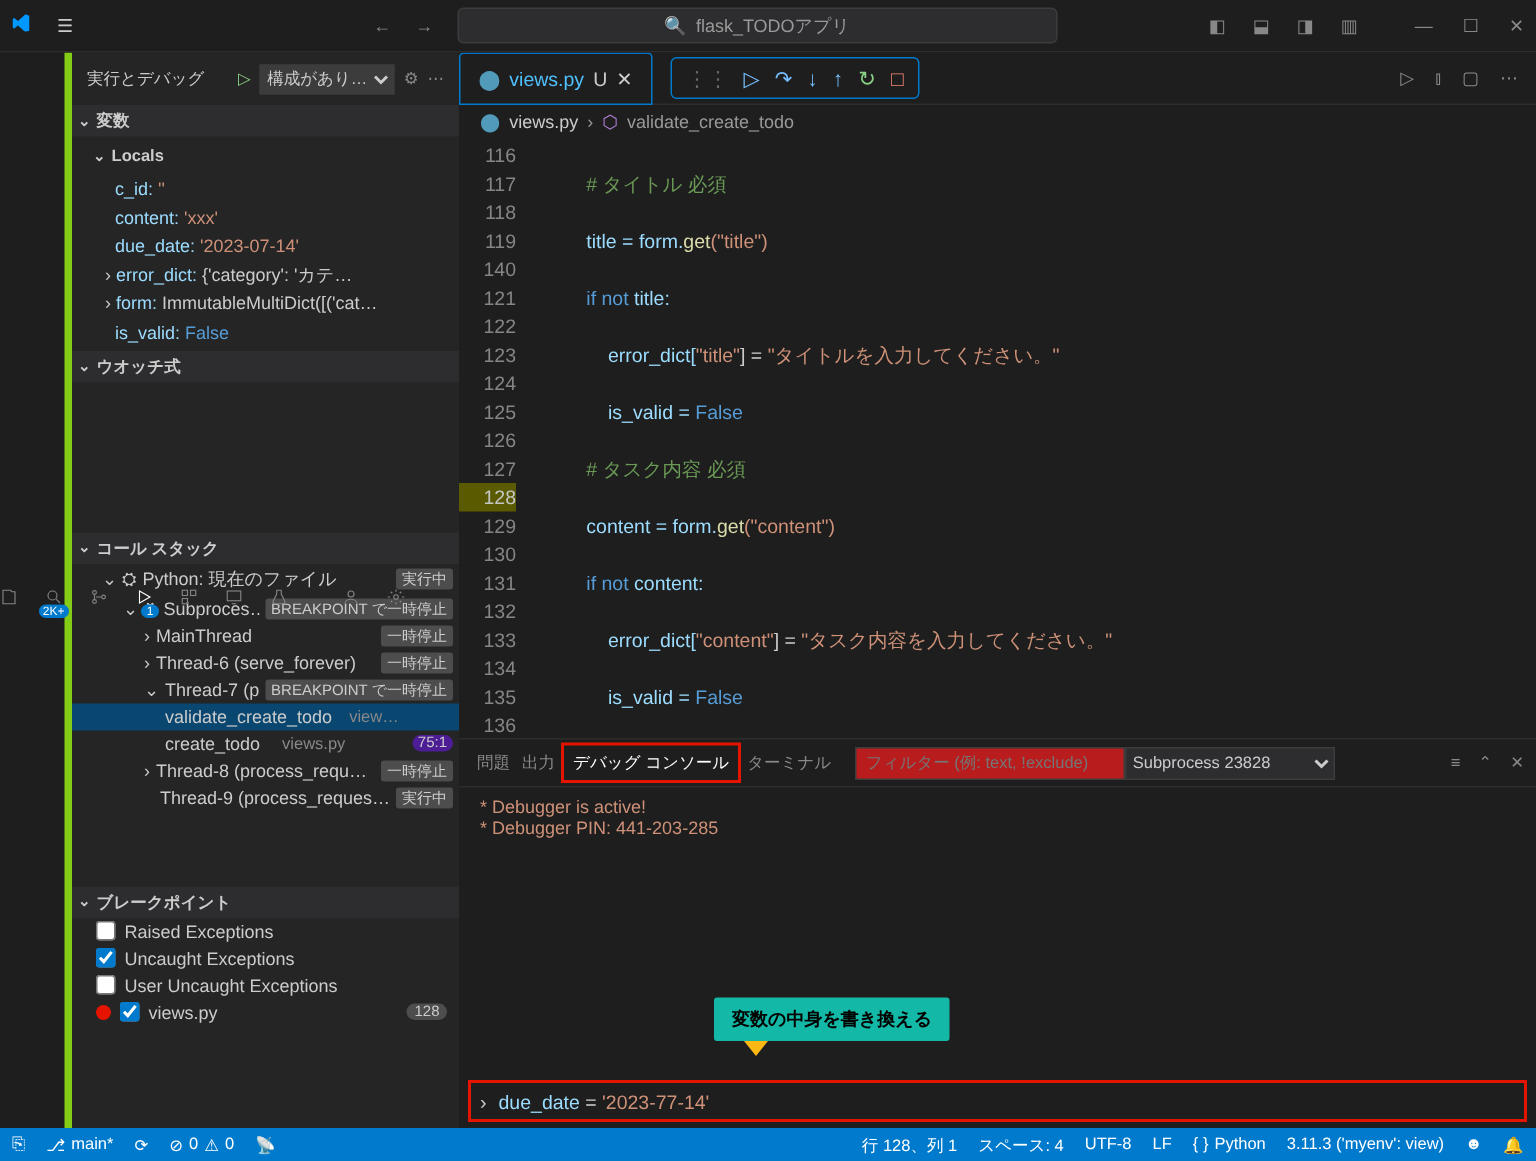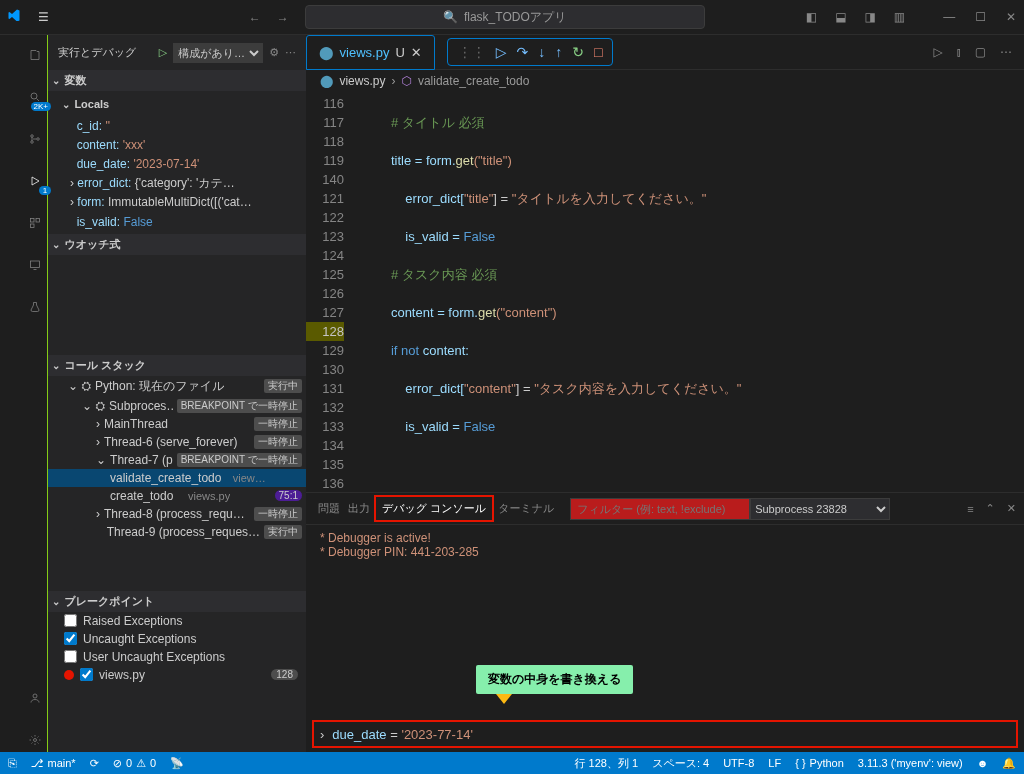--- a/index.html
+++ b/index.html
@@ -5,21 +5,21 @@
 * { margin: 0; padding: 0; box-sizing: border-box; font-family: "Segoe UI", "Meiryo", sans-serif; }
 body { background: #1e1e1e; color: #cccccc; width: 1024px; height: 774px; overflow: hidden; font-size: 12px; display: flex; flex-direction: column; }
 .titlebar { height: 35px; background: #1e1e1e; display: flex; align-items: center; padding: 0 8px; border-bottom: 1px solid #2d2d2d; }
 .titlebar .vscode-icon { width: 16px; height: 16px; margin-right: 14px; }
 .titlebar .menu-icon { color: #cccccc; margin-right: 200px; cursor: pointer; }
 .titlebar .nav-arrows { display: flex; gap: 16px; margin-right: 16px; color: #888; }
 .titlebar .search-box { flex: 0 0 400px; height: 24px; background: #2d2d30; border: 1px solid #3c3c3c; border-radius: 4px; display: flex; align-items: center; justify-content: center; color: #999; gap: 6px; }
 .titlebar .right-icons { margin-left: auto; display: flex; gap: 18px; color: #888; align-items:center; }
 .titlebar .win-controls { display: flex; gap: 20px; margin-left: 20px; }
 .main-area { display: flex; flex: 1; overflow: hidden; }
-.activity-bar { width: 48px; background: #1e1e1e; border-right: 1px solid #84cc16; display: flex; flex-direction: column; align-items: flex-end; padding-top: 8px; gap: 18px; }
+.activity-bar { width: 48px; background: #1e1e1e; border-right: 5px solid #84cc16; display: flex; flex-direction: row; align-items: center; padding-top: 8px; gap: 18px; }
 .activity-bar .ab-icon { width: 24px; height: 24px; color: #858585; cursor: pointer; display:flex; align-items:center; justify-content:center; position:relative; }
 .activity-bar .ab-icon.active { color: #ffffff; }
 .activity-bar .ab-icon .badge { position:absolute; bottom:-2px; right:-4px; background:#007acc; color:#fff; font-size:8px; border-radius:8px; padding:0 3px; min-width:12px; text-align:center;}
 .activity-bar .spacer { flex: 1; }
 .sidebar { width: 258px; background: #252526; display: flex; flex-direction: column; font-size: 12px; overflow:hidden; }
 .sidebar-header { height: 35px; display: flex; align-items: center; padding: 0 10px; font-size: 11px; justify-content: space-between; }
 .sidebar-header .title { color: #cccccc; }
 .sidebar-header .config { display:flex; align-items:center; gap:6px; }
 .sidebar-header select { background: #3c3c3c; color: #ccc; border: 1px solid #3c3c3c; font-size: 11px; height: 20px; width: 90px; }
 .sidebar-header .play { color: #89d185; }
@@ -59,21 +59,21 @@
 .minimap { width:64px; background:#1e1e1e; opacity:0.4; font-size:2px; line-height:2px; padding:4px; overflow:hidden;}
 .tk-kw { color:#569cd6; } .tk-var { color:#9cdcfe; } .tk-str { color:#ce9178; } .tk-fn { color:#dcdcaa; } .tk-cmt { color:#6a9955; } .tk-const { color:#569cd6; } .tk-jp { color:#ce9178; }
 .panel { height:260px; border-top:1px solid #2d2d2d; display:flex; flex-direction:column; background:#1e1e1e; }
 .panel-tabs { height:32px; display:flex; align-items:center; padding:0 8px; gap:0; font-size:11px; border-bottom:1px solid #2d2d2d;}
 .panel-tabs .ptab { color:#888; padding:6px 4px; cursor:pointer; }
 .panel-tabs .ptab.active { color:#fff; border:2px solid #e51400; padding:4px 6px;}
 .panel-tabs input { margin-left:12px; background:#b91c1c; border:1px solid #3c3c3c; color:#ccc; height:22px; padding:0 6px; width:180px; font-size:11px; }
 .panel-tabs select { background:#2d2d30; border:1px solid #3c3c3c; color:#ccc; height:22px; font-size:11px; width:140px; }
 .panel-tabs .picons { margin-left:auto; display:flex; gap:12px; color:#888; align-items:center;}
 .panel-body { flex:1; padding:6px 14px; font-family:Consolas,monospace; font-size:12px; color:#ce9178; position:relative; }
-.annotation { position:absolute; top:140px; left:170px; background:#86efac; color:#000; font-weight:bold; padding:6px 12px; font-size:12px; border-radius:2px;}
+.annotation { position:absolute; top:140px; left:170px; background:#14b8a6; color:#000; font-weight:bold; padding:6px 12px; font-size:12px; border-radius:2px;}
 .annotation::after { content:""; position:absolute; bottom:-10px; left:20px; width:0;height:0; border-left:8px solid transparent; border-right:8px solid transparent; border-top:10px solid #fdb913;}
 .panel-input-row { height:28px; border:2px solid #e51400; margin:0 6px 4px 6px; display:flex; align-items:center; padding:0 6px; font-family:Consolas,monospace; font-size:13px; }
 .panel-input-row .prompt { color:#ccc; margin-right:8px; }
 .panel-input-row .expr .v { color:#9cdcfe; } .panel-input-row .expr .s { color:#ce9178; }
 .statusbar { height:22px; background:#007acc; display:flex; align-items:center; font-size:11px; color:#fff; padding:0 8px; gap:14px; }
 .statusbar .sb-right { margin-left:auto; display:flex; gap:14px; align-items:center; }
 .statusbar .sb-item { display:flex; gap:4px; align-items:center; }
 svg { width:1em; height:1em; fill:currentColor; }
 .sidebar-scroll { overflow-y:auto; flex:1; }
 .bp-count-badge { background:#4d4d4d; color:#ccc; font-size:10px; padding:0 5px; border-radius:8px; margin-left:auto; margin-right:4px;}
@@ -325,20 +325,21 @@
           <div>131</div>
           <div>132</div>
           <div>133</div>
           <div>134</div>
           <div>135</div>
           <div>136</div>
       </div>
       <div class="code">
 <div>        <span class="tk-cmt"># タイトル 必須</span></div>
 <div>        <span class="tk-var">title = form.</span><span class="tk-fn">get</span><span class="tk-str">("title")</span></div>
+<div>        <span class="tk-kw">if</span><span class="tk-kw"> not</span><span class="tk-var"> title:</span></div>
 <div>            <span class="tk-var">error_dict[</span><span class="tk-str">"title"</span><span>] = </span><span class="tk-jp">"タイトルを入力してください。"</span></div>
 <div>            <span class="tk-var">is_valid = </span><span class="tk-const">False</span></div>
 <div>        <span class="tk-cmt"># タスク内容 必須</span></div>
 <div>        <span class="tk-var">content = form.</span><span class="tk-fn">get</span><span class="tk-str">("content")</span></div>
 <div>        <span class="tk-kw">if</span><span class="tk-kw"> not</span><span class="tk-var"> content:</span></div>
 <div>            <span class="tk-var">error_dict[</span><span class="tk-str">"content"</span><span>] = </span><span class="tk-jp">"タスク内容を入力してください。"</span></div>
 <div>            <span class="tk-var">is_valid = </span><span class="tk-const">False</span></div>
 
 
 

